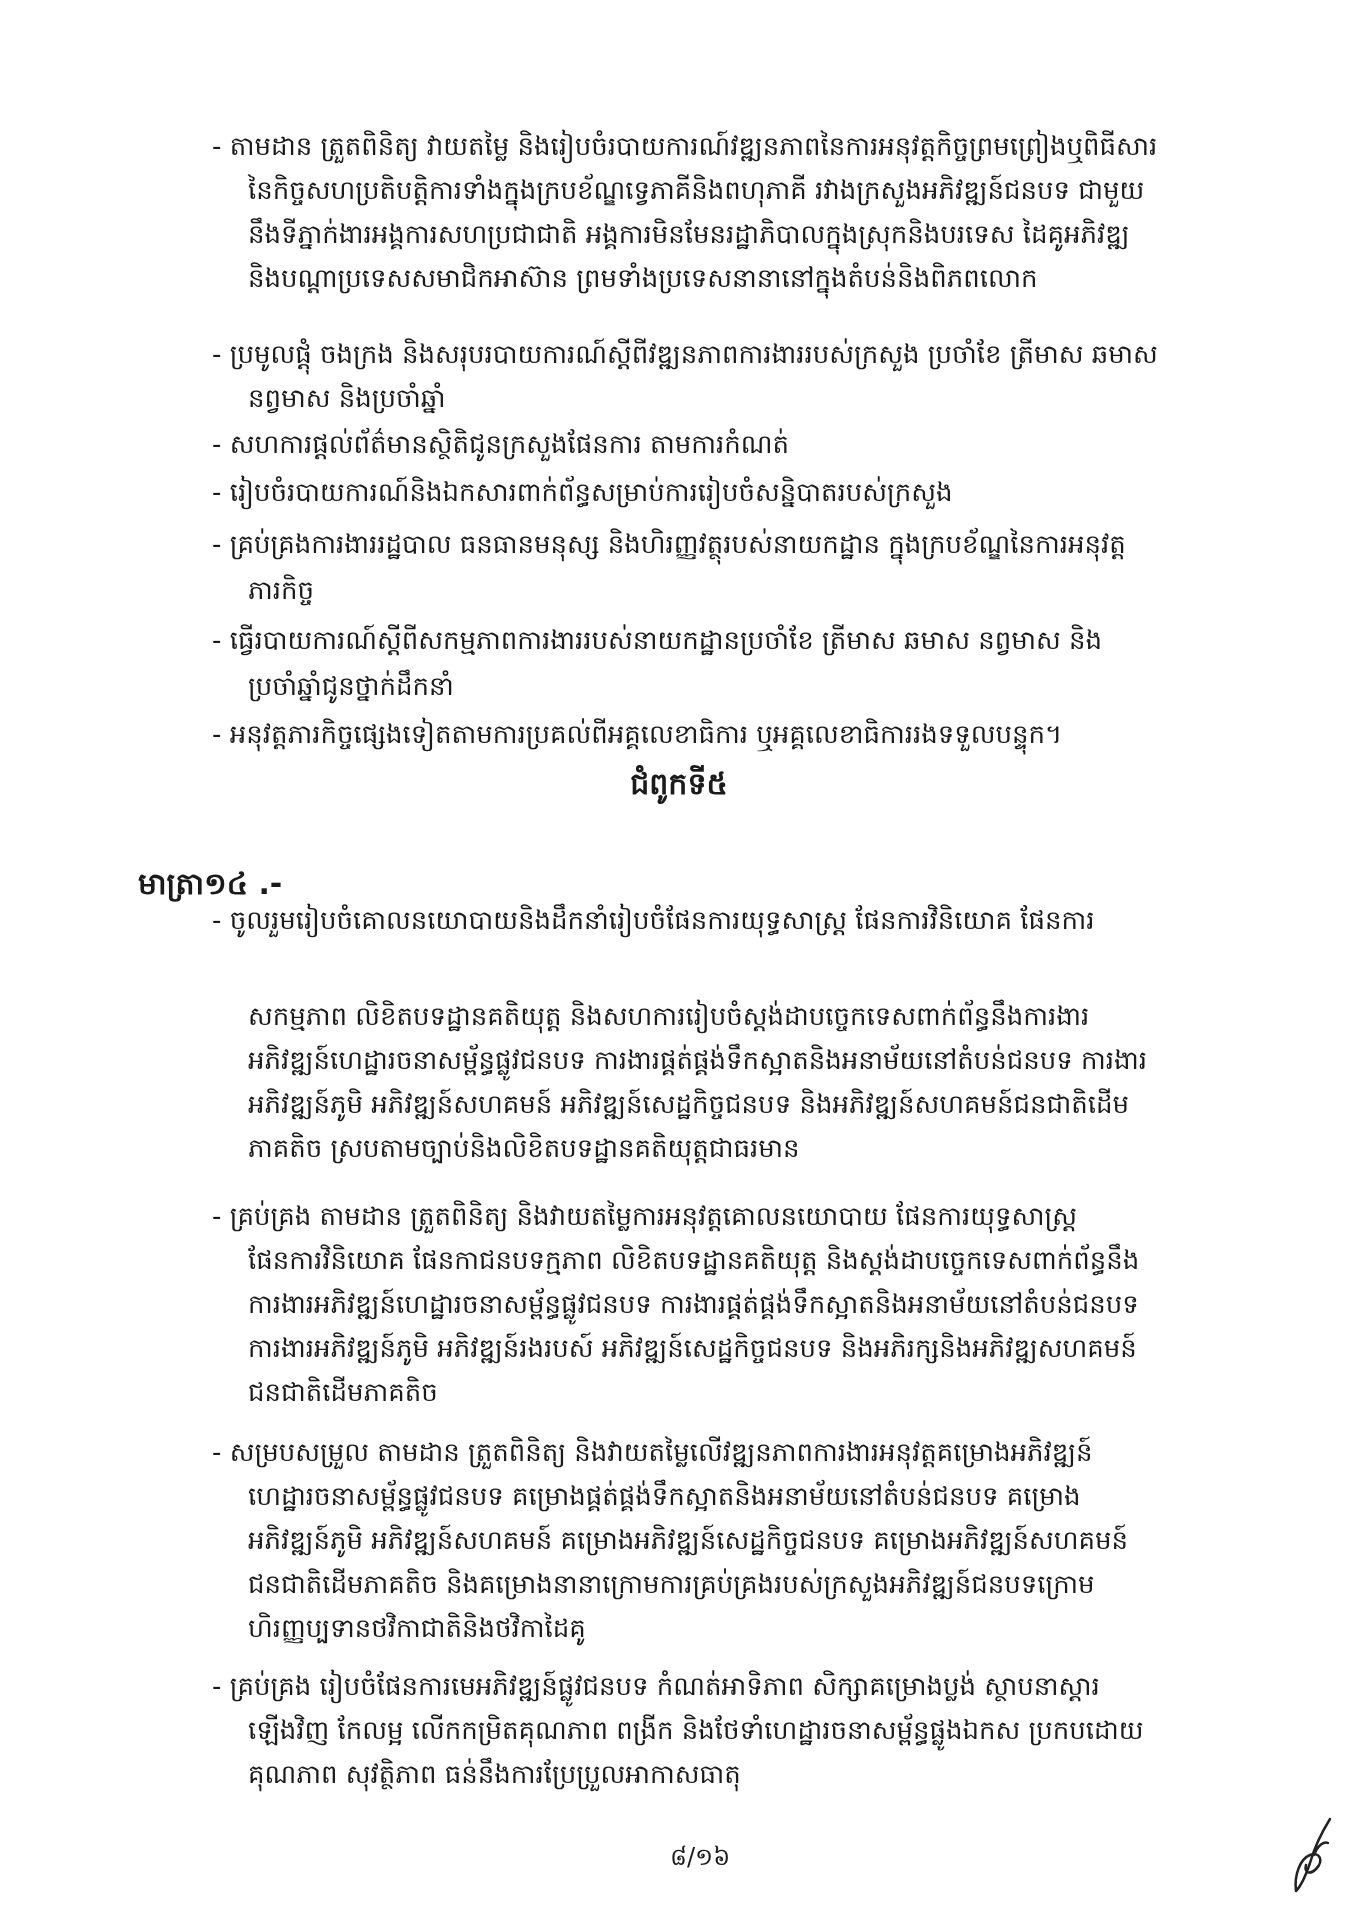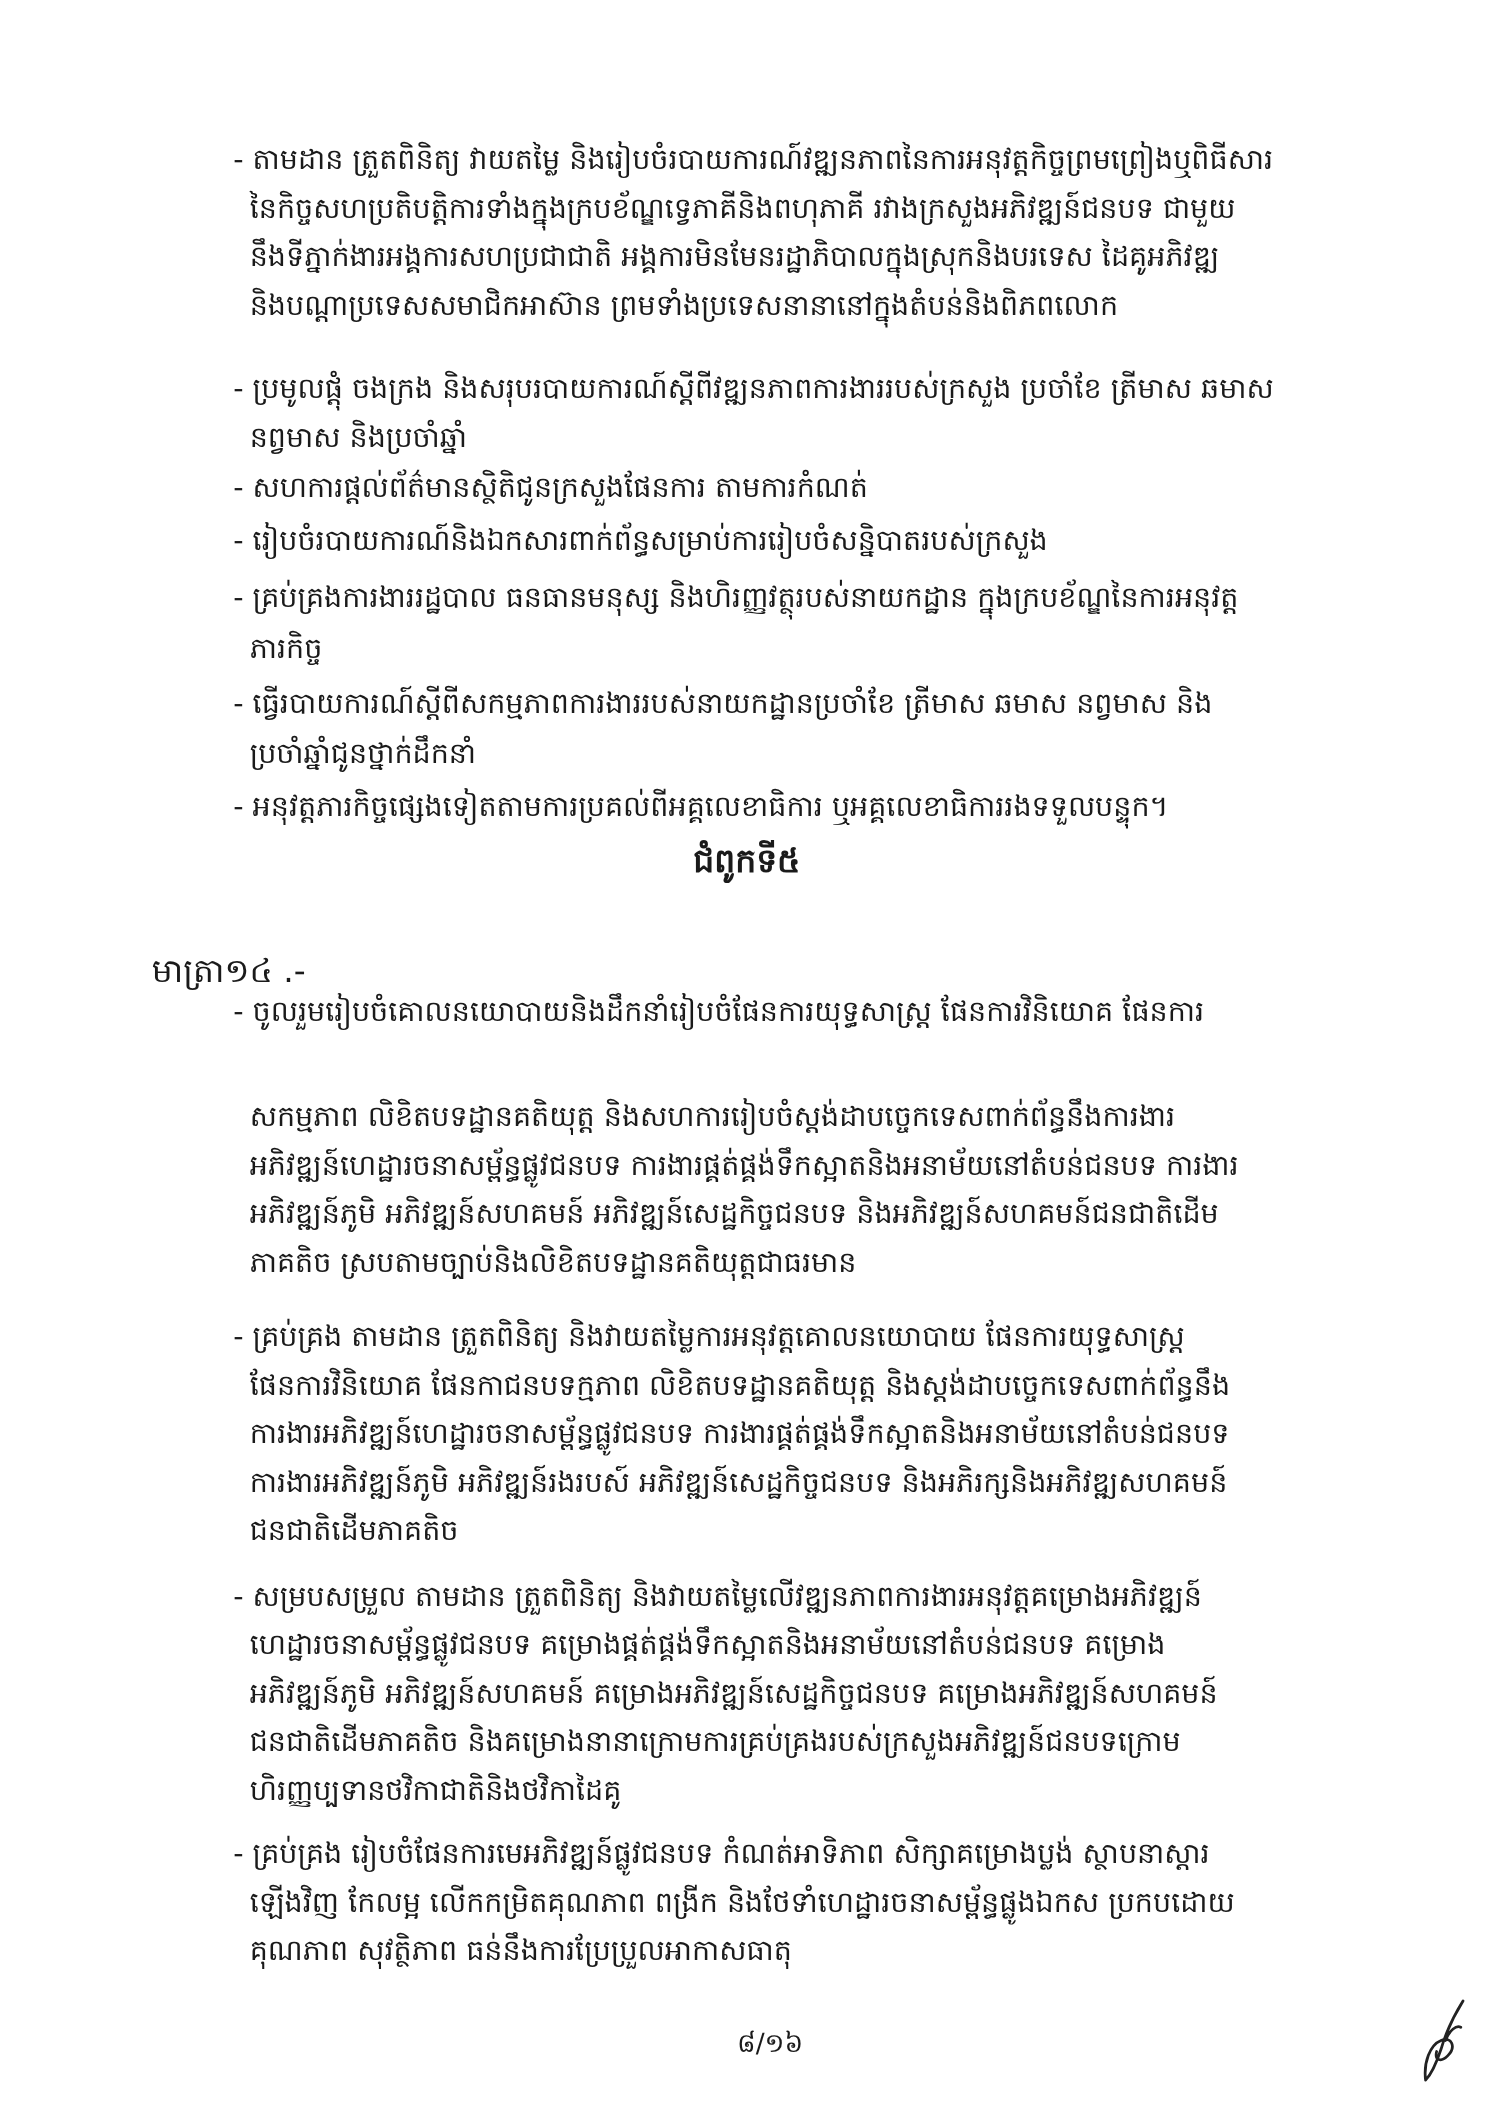--- a/index.html
+++ b/index.html
@@ -6,27 +6,27 @@
   body {
     width: 1358px; height: 1920px; position: relative; overflow: hidden;
     font-family: "DejaVu Sans", sans-serif; color: #1a1a1a;
   }
   .page { position: absolute; left: 0; top: 0; width: 1358px; height: 1920px; }
   .line {
     position: absolute; white-space: nowrap; font-size: 26px; line-height: 40px;
     letter-spacing: 0px;
   }
   .bullet-line { left: 212px; }
-  .cont-line { left: 227px; }
+  .cont-line { left: 248px; }
   .heading {
     position: absolute; left: 0; width: 1358px; text-align: center;
     font-size: 30px; font-weight: bold; line-height: 44px; white-space: nowrap;
   }
   .article {
-    position: absolute; left: 138px; font-size: 30px; font-weight: normal; line-height: 44px;
+    position: absolute; left: 138px; font-size: 30px; font-weight: bold; line-height: 44px;
     white-space: nowrap;
   }
   .intro { position: absolute; left: 212px; font-size: 26px; line-height: 40px; white-space: nowrap; }
   .footer-page {
     position: absolute; left: 670px; top: 1840px; font-size: 24px; line-height: 34px;
   }
   .signature { position: absolute; left: 1290px; top: 1815px; width: 44px; height: 80px; }
 </style>
 </head>
 <body>

